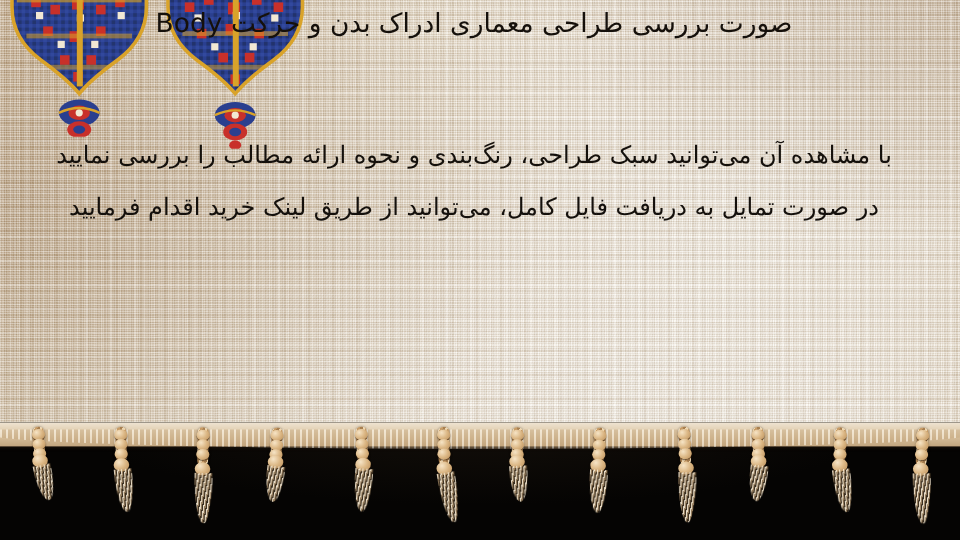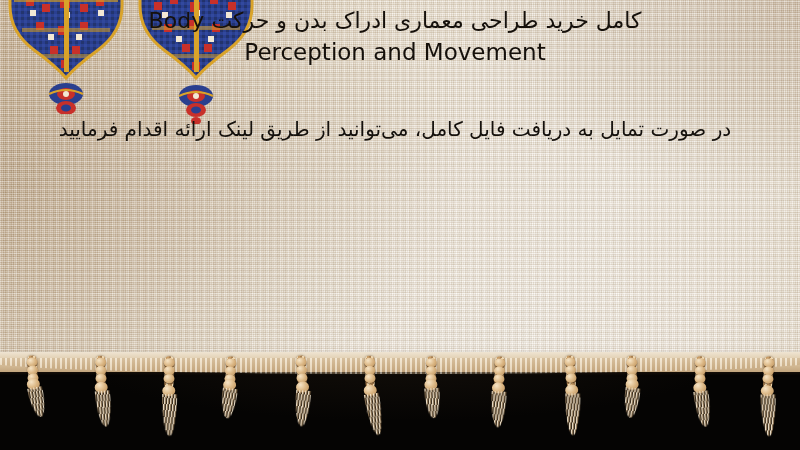--- a/index.html
+++ b/index.html
@@ -452,21 +452,21 @@
         <ellipse cx="60" cy="142" rx="3" ry="3" fill="#f2e8d4"></ellipse>
         <path d="M43,142 Q60,134 77,142" fill="none" stroke="#d9a32a" stroke-width="2"></path>
         <ellipse cx="60" cy="156" rx="10" ry="7" fill="#c8302a"></ellipse>
         <ellipse cx="60" cy="156" rx="5" ry="3.5" fill="#2a3f8f"></ellipse>
         <ellipse cx="60" cy="167" rx="5" ry="4" fill="#c8302a"></ellipse>
       </g>
     </svg>
   </div>
 
   <div class="title-block">
-    <div class="title-line-1">کامل خرید طراحی معماری ادراک بدن و حرکت Body</div>
-    <div class="title-line-2">Perception and Movement</div>
+    <div class="title-line-1">صورت بررسی طراحی معماری ادراک بدن و حرکت Body</div>
   </div>
 
   <div class="body-block">
-    <div class="body-line">در صورت تمایل به دریافت فایل کامل، می‌توانید از طریق لینک ارائه اقدام فرمایید</div>
+    <div class="body-line">با مشاهده آن می‌توانید سبک طراحی، رنگ‌بندی و نحوه ارائه مطالب را بررسی نمایید</div>
+    <div class="body-line">در صورت تمایل به دریافت فایل کامل، می‌توانید از طریق لینک خرید اقدام فرمایید</div>
   </div>
 
 </div>
 
 </body></html>

